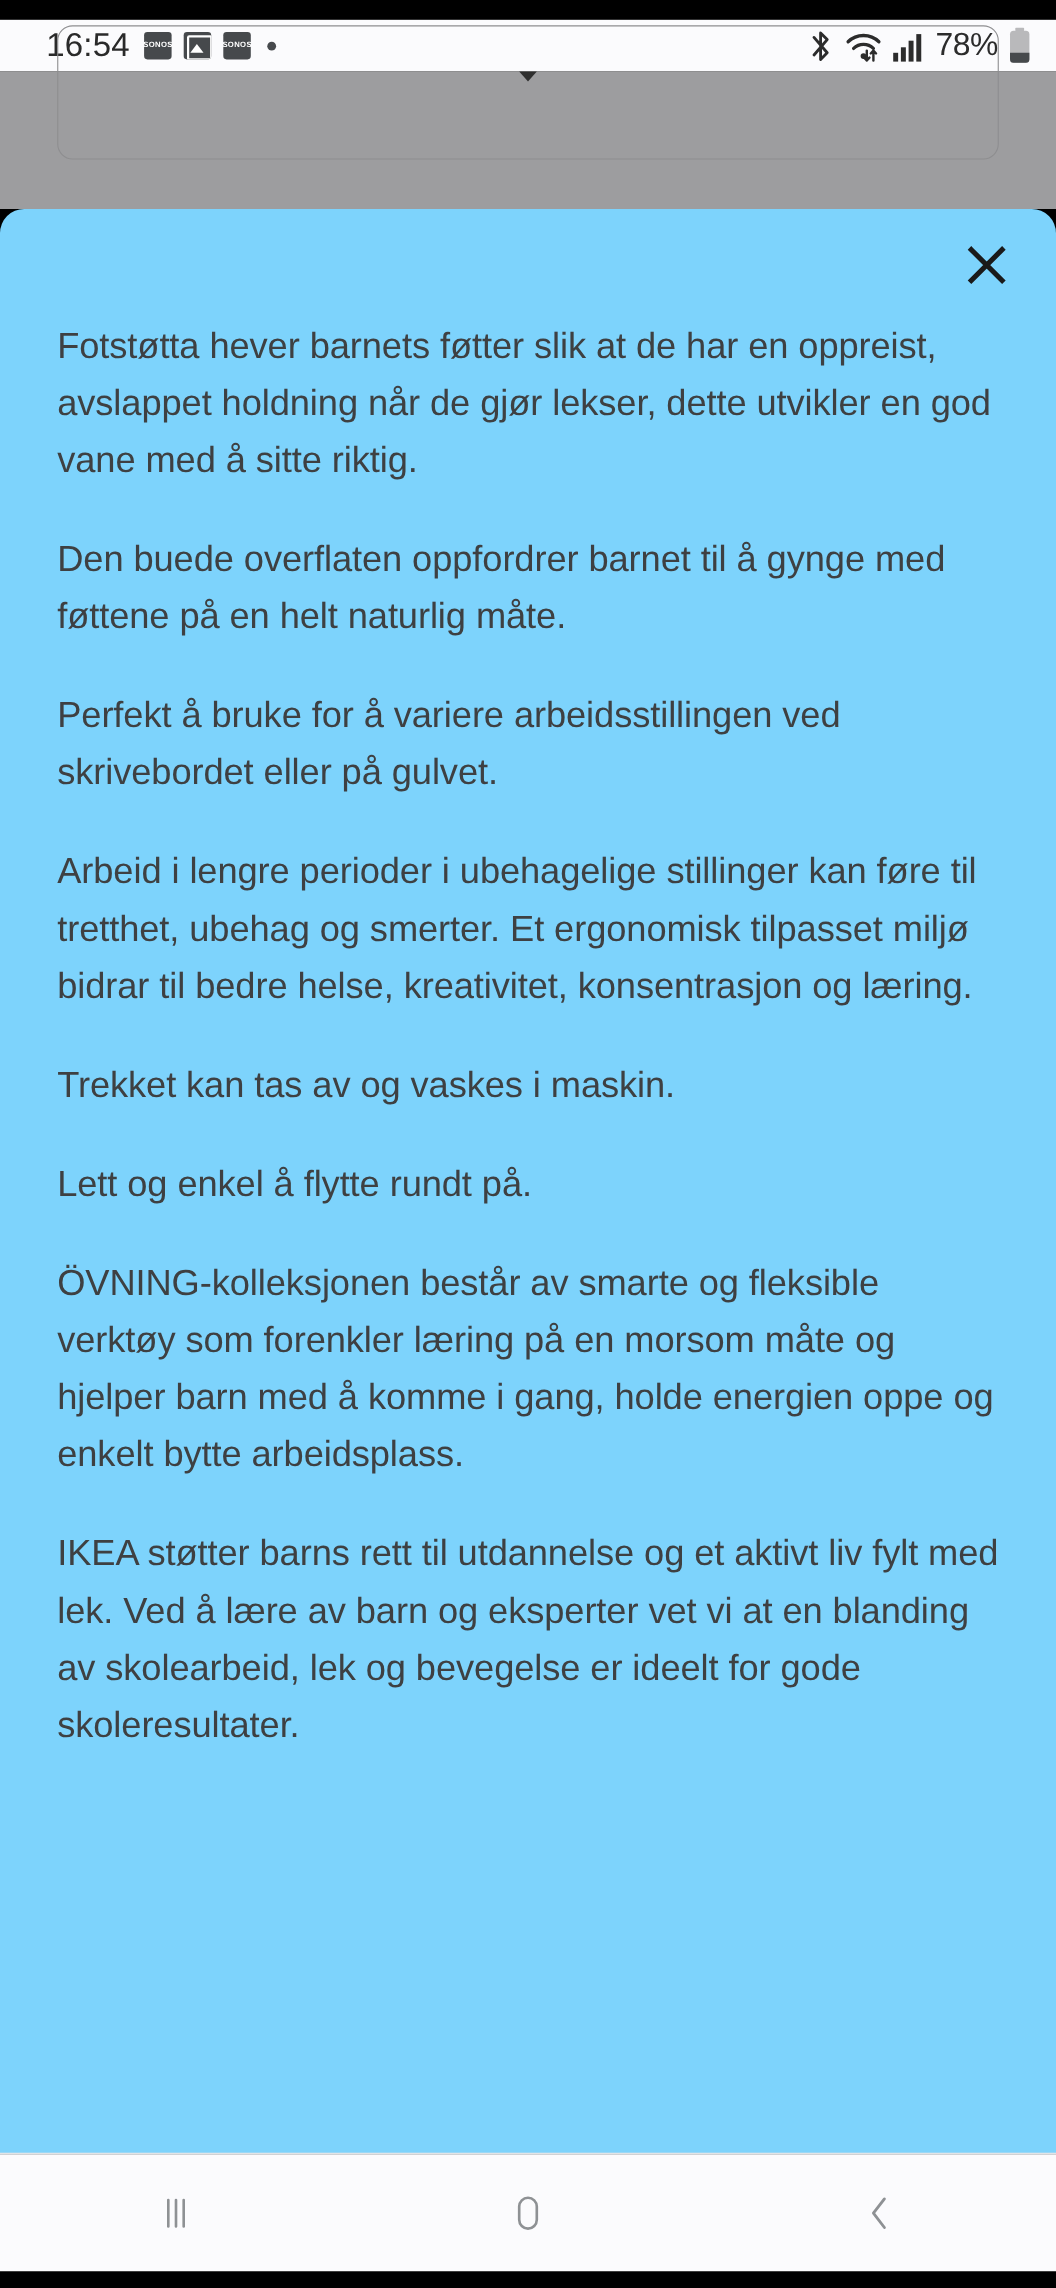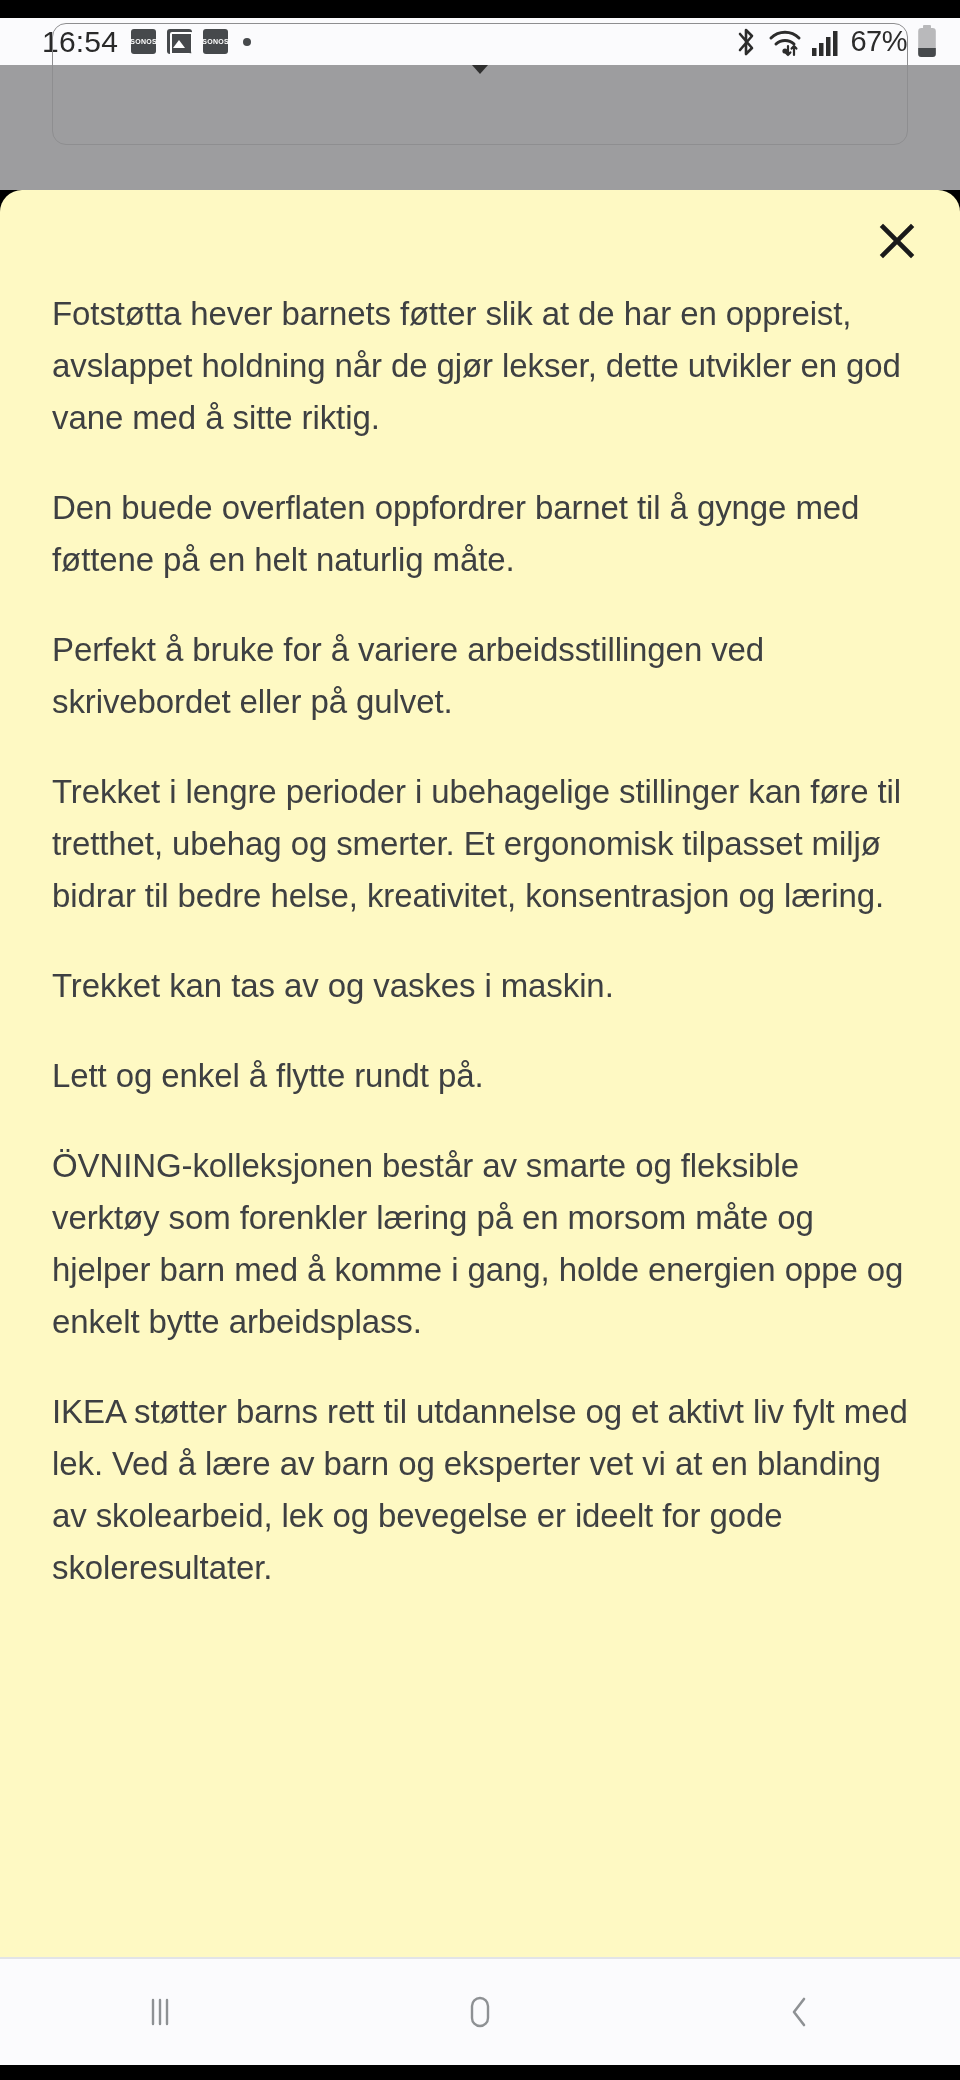--- a/index.html
+++ b/index.html
@@ -101,21 +101,21 @@
     border-right:8px solid transparent;
     border-top:9px solid #2f2f2f;
   }
 
   
   .sheet {
     position:absolute;
     top:190px; left:0;
     width:960px;
     height:1768px;
-    background:#fef9c3;
+    background:#7dd3fc;
     border-top-left-radius:22px;
     border-top-right-radius:22px;
   }
   .sheet-header {
     position:relative;
     height:98px;
   }
   .close-btn {
     position:absolute;
     right:36px; top:24px;
@@ -210,21 +210,21 @@
       </span>
 
       <span>
         <svg width="30" height="32" viewBox="0 0 30 32">
           <rect x="1" y="22" width="4.5" height="8" fill="#2c2c2c"></rect>
           <rect x="8" y="17" width="4.5" height="13" fill="#2c2c2c"></rect>
           <rect x="15" y="11" width="4.5" height="19" fill="#2c2c2c"></rect>
           <rect x="22" y="5" width="4.5" height="25" fill="#2c2c2c"></rect>
         </svg>
       </span>
-      <div class="battery-pct">67%</div>
+      <div class="battery-pct">78%</div>
       <span>
         <svg width="22" height="34" viewBox="0 0 22 34">
           <rect x="7" y="0" width="8" height="3.5" rx="1" fill="#b9b9bb"></rect>
           <rect x="2.2" y="3" width="17.6" height="29" rx="3.2" fill="#b9b9bb"></rect>
           <path d="M2.2 23 h17.6 v5.8 a3.2 3.2 0 0 1 -3.2 3.2 h-11.2 a3.2 3.2 0 0 1 -3.2 -3.2 z" fill="#46494c"></path>
         </svg>
       </span>
     </div>
   </div>
 
@@ -242,21 +242,21 @@
             <path d="M6 6 L34 34 M34 6 L6 34" stroke="#1a1a1a" stroke-width="4.6" stroke-linecap="square"></path>
           </svg>
         </span>
       </button>
     </div>
 
     <div class="sheet-body">
       <p class="para">Fotstøtta hever barnets føtter slik at de har en oppreist, avslappet holdning når de gjør lekser, dette utvikler en god vane med å sitte riktig.</p>
       <p class="para">Den buede overflaten oppfordrer barnet til å gynge med føttene på en helt naturlig måte.</p>
       <p class="para">Perfekt å bruke for å variere arbeidsstillingen ved skrivebordet eller på gulvet.</p>
-      <p class="para">Trekket i lengre perioder i ubehagelige stillinger kan føre til tretthet, ubehag og smerter. Et ergonomisk tilpasset miljø bidrar til bedre helse, kreativitet, konsentrasjon og læring.</p>
+      <p class="para">Arbeid i lengre perioder i ubehagelige stillinger kan føre til tretthet, ubehag og smerter. Et ergonomisk tilpasset miljø bidrar til bedre helse, kreativitet, konsentrasjon og læring.</p>
       <p class="para">Trekket kan tas av og vaskes i maskin.</p>
       <p class="para">Lett og enkel å flytte rundt på.</p>
       <p class="para">ÖVNING-kolleksjonen består av smarte og fleksible verktøy som forenkler læring på en morsom måte og hjelper barn med å komme i gang, holde energien oppe og enkelt bytte arbeidsplass.</p>
       <p class="para">IKEA støtter barns rett til utdannelse og et aktivt liv fylt med lek. Ved å lære av barn og eksperter vet vi at en blanding av skolearbeid, lek og bevegelse er ideelt for gode skoleresultater.</p>
     </div>
   </div>
 
   <div class="nav-divider"></div>
   <div class="navbar">
     <div class="nav-btn">

